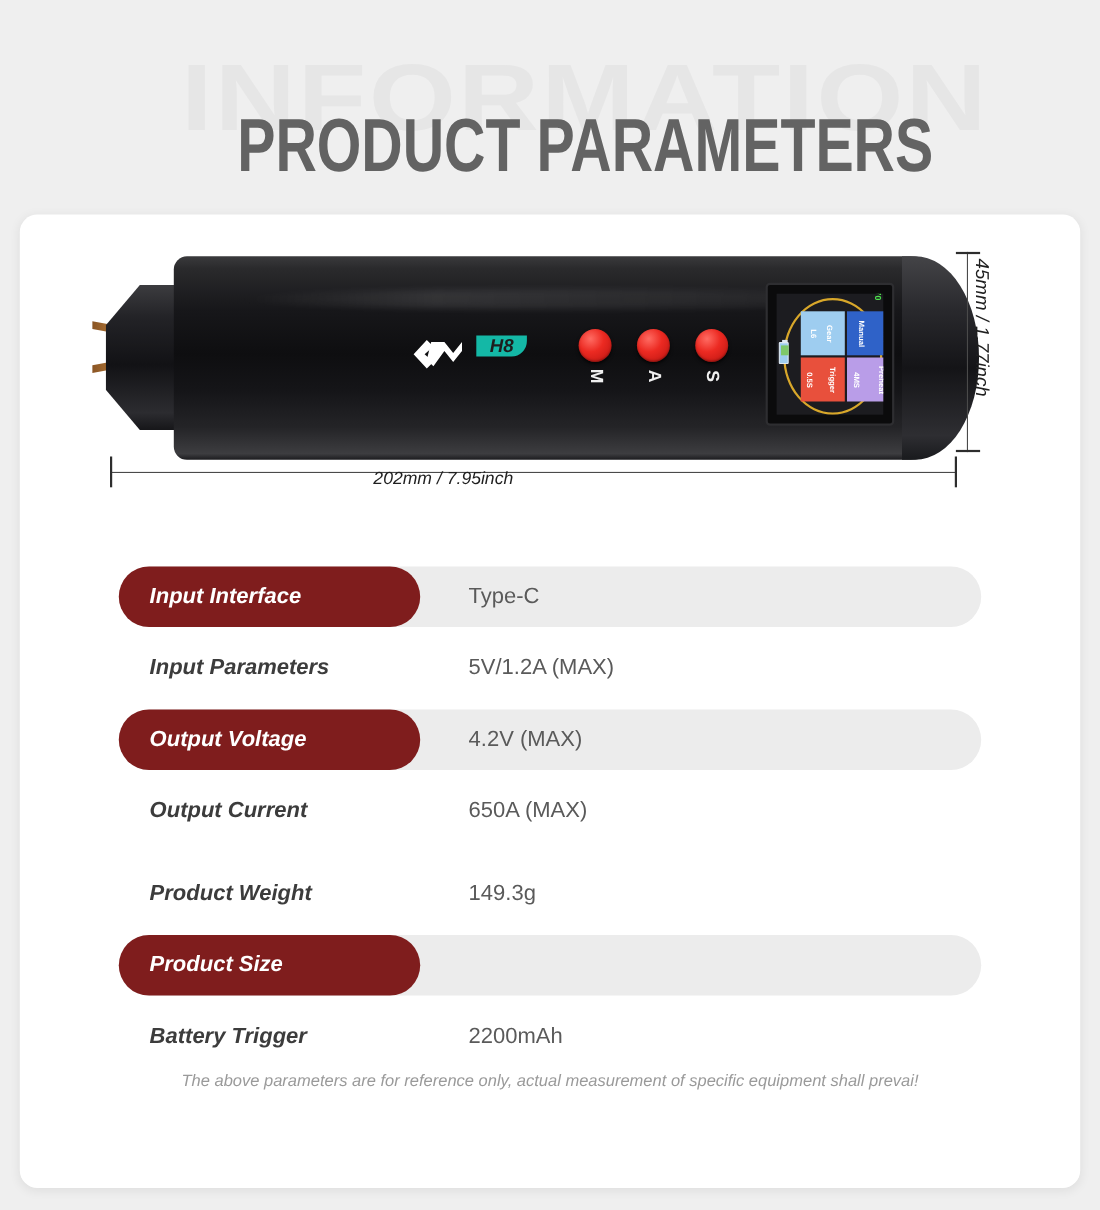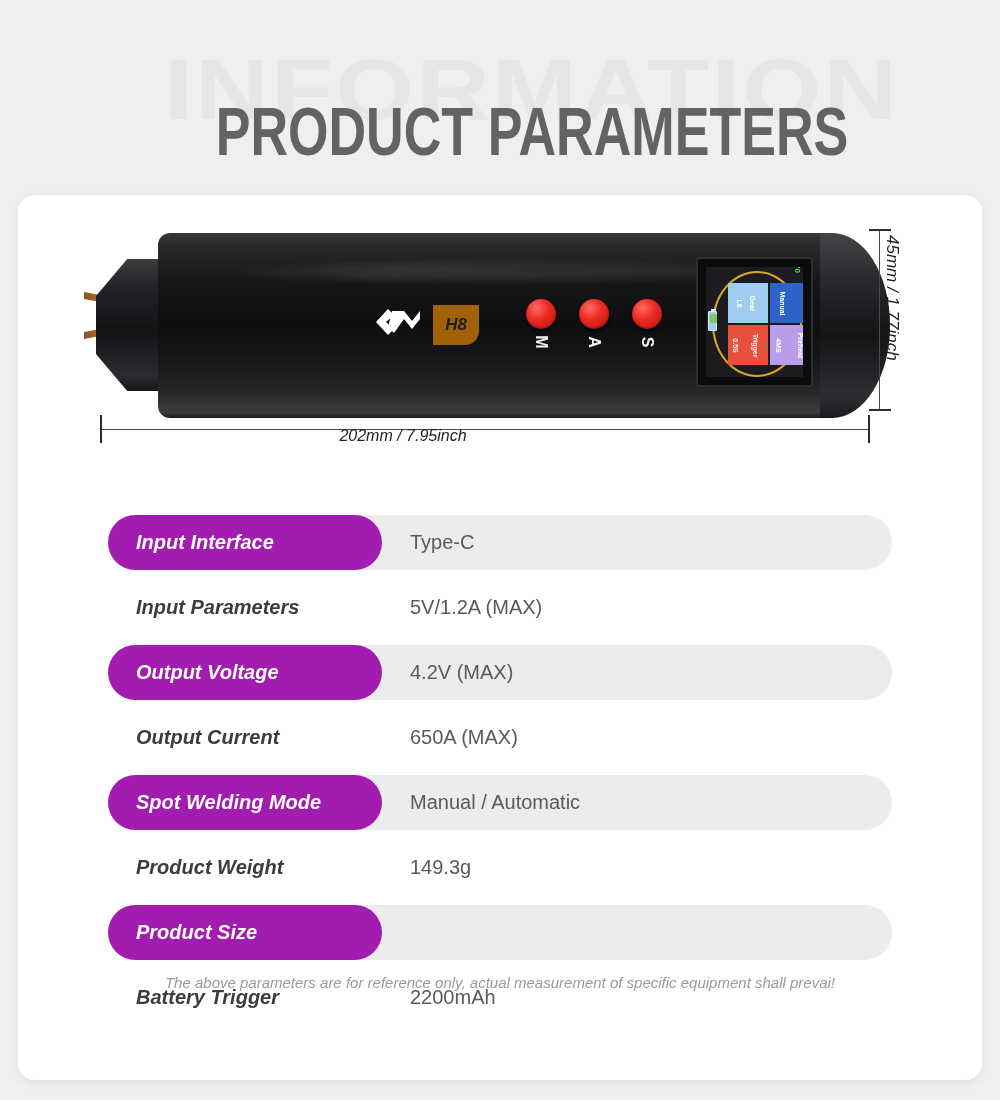--- a/index.html
+++ b/index.html
@@ -92,22 +92,22 @@
   .tail-cap {
     position:absolute; right:-4px; top:0;
     width:70px; height:185px;
     background:linear-gradient(180deg,#444447 0%,#2a2a2e 25%,#141417 55%,#2e2e32 88%,#191a1d 100%);
     border-radius:0 58px 58px 0 / 0 92px 92px 0;
   }
 
   .logo-mark { position:absolute; left:216px; top:72px; width:48px; height:34px; }
   .model-badge {
     position:absolute; left:275px; top:72px;
-    width:46px; height:40px;
-    background:#a16207;
+    width:46px; height:19px;
+    background:#14b8a6;
     border-radius:0 0 14px 0;
     display:flex; align-items:center; justify-content:center;
     font-style:italic; font-weight:bold; font-size:17px; color:#1d1d1d;
     font-family:"Liberation Sans", sans-serif;
   }
 
   .btn {
     position:absolute; top:66px;
     width:30px; height:30px; border-radius:50%;
     background:radial-gradient(circle at 36% 30%, #ff6b62 0%, #ec2a22 42%, #b8130f 100%);
@@ -230,41 +230,41 @@
     position:absolute; left:90px; top:0;
     width:784px; height:55px;
     background:#ececec;
     border-radius:28px;
   }
   .spec-row.plain .bar { background:transparent; }
   .pill {
     position:relative; z-index:2;
     margin-left:90px;
     width:274px; height:55px;
-    background:#a21caf;
+    background:#7f1d1d;
     border-radius:28px;
     display:flex; align-items:center;
     padding-left:28px;
     color:#ffffff;
     font-style:italic; font-weight:bold; font-size:20px;
     font-family:"Liberation Sans", sans-serif;
   }
   .label-plain {
     position:relative; z-index:2;
     margin-left:90px;
     width:274px; height:55px;
     display:flex; align-items:center;
     padding-left:28px;
     color:#3c3c3c;
     font-style:italic; font-weight:bold; font-size:20px;
     font-family:"Liberation Sans", sans-serif;
   }
   .value {
     position:relative; z-index:2;
-    margin-left:28px;
+    margin-left:44px;
     color:#5a5a5a;
     font-size:20px;
     font-family:"Liberation Sans", sans-serif;
   }
   .gap { height:10px; }
   .footnote {
     position:absolute; left:0; top:779px; width:964px;
     text-align:center;
     font-style:italic; font-size:15px; color:#9a9a9a;
     font-family:"Liberation Sans", sans-serif;
@@ -378,25 +378,20 @@
     </div>
     <div class="gap"></div>
 
     <div class="spec-row plain">
       <div class="bar"></div>
       <div class="label-plain">Output Current</div>
       <div class="value">650A (MAX)</div>
     </div>
     <div class="gap"></div>
 
-    <div class="spec-row">
-      <div class="bar"></div>
-      <div class="pill">Spot Welding Mode</div>
-      <div class="value">Manual / Automatic</div>
-    </div>
     <div class="gap"></div>
 
     <div class="spec-row plain">
       <div class="bar"></div>
       <div class="label-plain">Product Weight</div>
       <div class="value">149.3g</div>
     </div>
     <div class="gap"></div>
 
     <div class="spec-row">

